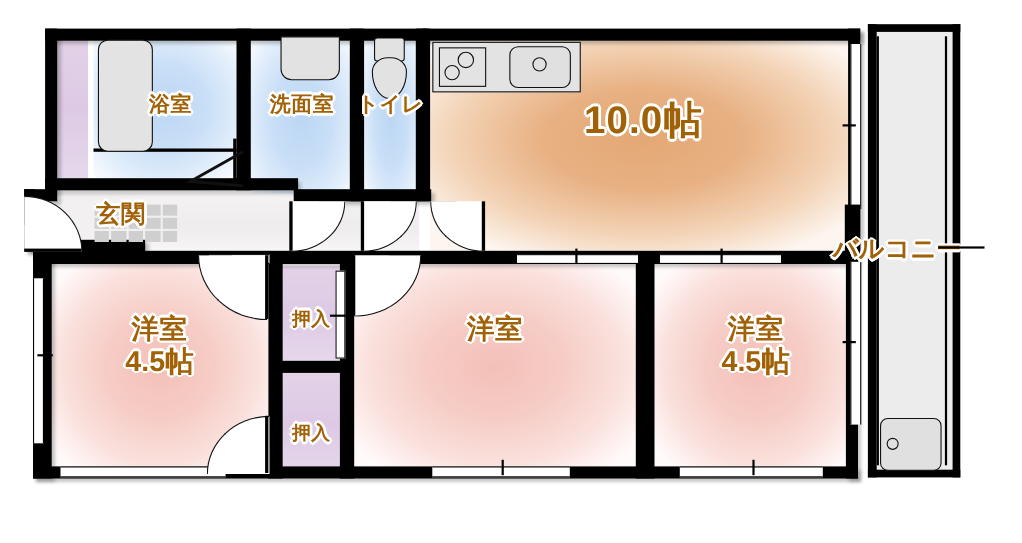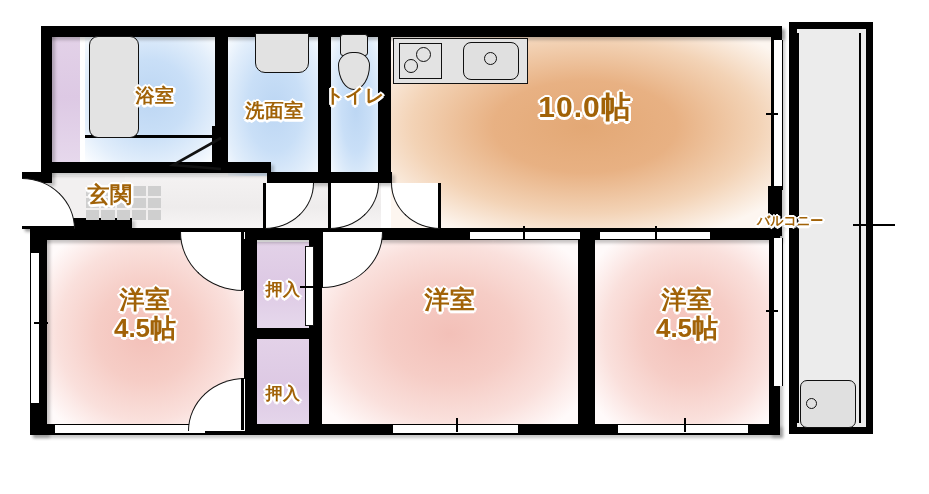--- a/index.html
+++ b/index.html
@@ -58,26 +58,26 @@
   .tiles i{background:#cfcfcf;display:block;}
 
   
   .lbl{position:absolute;white-space:nowrap;font-weight:bold;color:#a16207;
        text-shadow:
         2px 0 0 #fff,-2px 0 0 #fff,0 2px 0 #fff,0 -2px 0 #fff,
         1.5px 1.5px 0 #fff,-1.5px 1.5px 0 #fff,1.5px -1.5px 0 #fff,-1.5px -1.5px 0 #fff,
         2.5px 0 0 #fff,-2.5px 0 0 #fff,0 2.5px 0 #fff,0 -2.5px 0 #fff;
        letter-spacing:.5px;line-height:1.12;text-align:center;}
   .lbl-ldk{font-size:34px;letter-spacing:4px;}
-  .lbl-ldk small{display:block;font-size:30px;letter-spacing:1px;margin-top:2px;}
+  .lbl-ldk small{display:block;font-size:35px;letter-spacing:1px;margin-top:2px;}
   .lbl-room{font-size:25px;}
   .lbl-room small{display:block;font-size:26px;letter-spacing:0px;margin-top:1px;}
   .lbl-sm{font-size:19px;}
   .lbl-xs{font-size:17px;}
-  .lbl-bal{font-size:13px;letter-spacing:0px;}
+  .lbl-bal{font-size:23px;letter-spacing:0px;}
   .leader{position:absolute;background:#000;height:2px;}
 </style>
 </head>
 <body>
 
 <div id="plan">
 
   <div class="room oshiire abs" style="left:49px;top:33px;width:31px;height:129px;"></div>
 
   <div class="room mizu abs" style="left:85px;top:33px;width:130px;height:129px;"></div>
@@ -248,21 +248,21 @@
   <div class="lbl lbl-room" style="left:390px;top:285px;width:120px;">
     <span>洋室</span>
   </div>
 
   <div class="lbl lbl-room" style="left:627px;top:285px;width:120px;">
     <span>洋室</span>
     <small>4.5帖</small>
   </div>
 
   <div class="lbl lbl-sm" style="left:120px;top:85px;width:70px;">浴室</div>
-  <div class="lbl lbl-sm" style="left:228px;top:100px;width:93px;">洗面室</div>
+  <div class="lbl lbl-sm" style="left:228px;top:85px;width:93px;">洗面室</div>
   <div class="lbl lbl-sm" style="left:323px;top:85px;width:64px;">トイレ</div>
   <div class="lbl lbl-sm" style="left:74px;top:183px;width:72px;font-size:22px;">玄関</div>
 
   <div class="lbl lbl-xs" style="left:255px;top:280px;width:56px;">押入</div>
   <div class="lbl lbl-xs" style="left:255px;top:384px;width:56px;">押入</div>
 
   <div class="lbl lbl-bal" style="left:757px;top:214px;width:96px;text-align:left;">バルコニー</div>
   <div class="leader" style="left:853px;top:224px;width:42px;"></div>
 
 </div>

